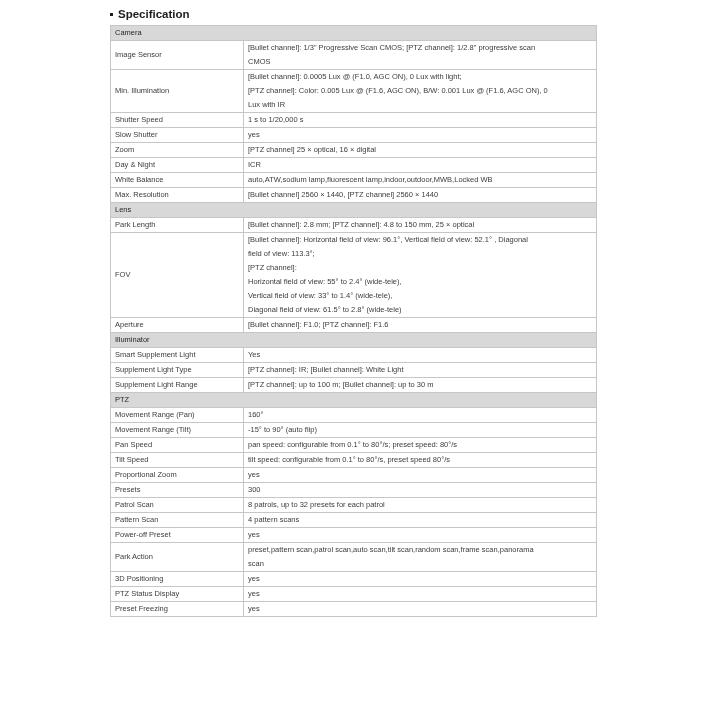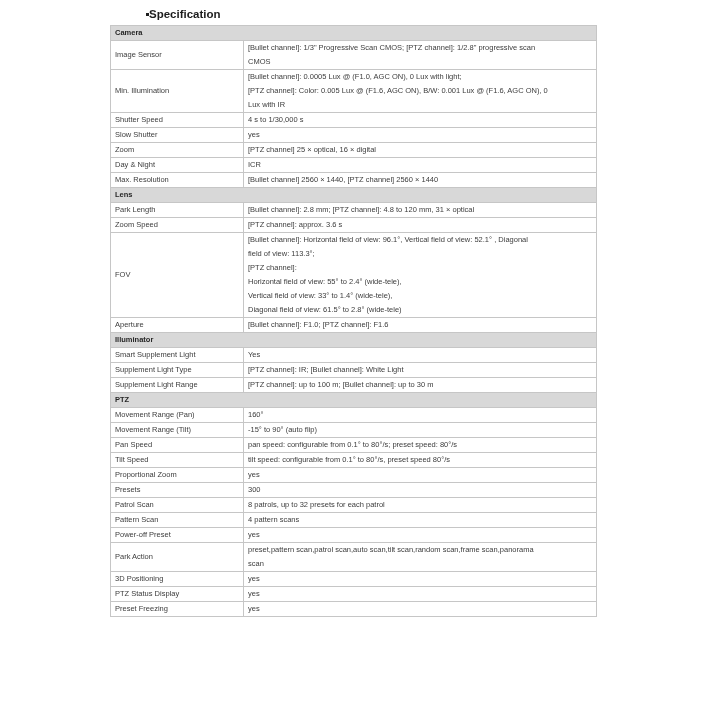--- a/index.html
+++ b/index.html
@@ -14,24 +14,24 @@
     background: #ffffff;
     overflow: hidden;
     font-family: "Liberation Sans", sans-serif;
   }
   .doc-title {
     position: absolute;
     left: 110px;
     top: 8px;
     display: flex;
     align-items: center;
+    gap: 5px;
     font-size: 11.5px;
     font-weight: bold;
     color: #1d1d1d;
-    margin-left: 36px;
   }
   .doc-title .bullet {
     width: 3px;
     height: 3px;
     background: #1d1d1d;
     display: inline-block;
     flex: 0 0 auto;
   }
   table.spec-table {
     position: absolute;
@@ -45,21 +45,21 @@
     border: 1px solid #c6c6c6;
     font-size: 7.5px;
     line-height: 14px;
     color: #3c3c3c;
     padding: 0 4px;
     vertical-align: middle;
     overflow: hidden;
   }
   table.spec-table td.section-header {
     background: #d8d8d8;
-    font-weight: bold;
+    font-weight: normal;
     color: #262626;
     height: 14px;
   }
   table.spec-table td.label-cell {
     height: 14px;
   }
   table.spec-table td.value-cell {
     white-space: pre-line;
     height: 14px;
   }
@@ -88,48 +88,48 @@
 CMOS</td>
         </tr>
         <tr>
           <td class="label-cell">Min. Illumination</td>
           <td class="value-cell">[Bullet channel]: 0.0005 Lux @ (F1.0, AGC ON), 0 Lux with light;
 [PTZ channel]: Color: 0.005 Lux @ (F1.6, AGC ON), B/W: 0.001 Lux @ (F1.6, AGC ON), 0
 Lux with IR</td>
         </tr>
         <tr>
           <td class="label-cell">Shutter Speed</td>
-          <td class="value-cell">4 s to 1/30,000 s</td>
+          <td class="value-cell">1 s to 1/20,000 s</td>
         </tr>
         <tr>
           <td class="label-cell">Slow Shutter</td>
           <td class="value-cell">yes</td>
         </tr>
         <tr>
           <td class="label-cell">Zoom</td>
           <td class="value-cell">[PTZ channel] 25 × optical, 16 × digital</td>
         </tr>
         <tr>
           <td class="label-cell">Day  &amp;  Night</td>
           <td class="value-cell">ICR</td>
         </tr>
         <tr>
+          <td class="label-cell">White Balance</td>
+          <td class="value-cell">auto,ATW,sodium lamp,fluorescent lamp,indoor,outdoor,MWB,Locked WB</td>
+        </tr>
+        <tr>
           <td class="label-cell">Max. Resolution</td>
           <td class="value-cell">[Bullet channel] 2560 × 1440, [PTZ channel] 2560 × 1440</td>
         </tr>
         <tr>
           <td colspan="2" class="section-header">Lens</td>
         </tr>
         <tr>
           <td class="label-cell">Park Length</td>
-          <td class="value-cell">[Bullet channel]: 2.8 mm; [PTZ channel]: 4.8 to 120 mm, 31 × optical</td>
-        </tr>
-        <tr>
-          <td class="label-cell">Zoom Speed</td>
-          <td class="value-cell">[PTZ channel]: approx. 3.6 s</td>
+          <td class="value-cell">[Bullet channel]: 2.8 mm; [PTZ channel]: 4.8 to 150 mm, 25 × optical</td>
         </tr>
         <tr>
           <td class="label-cell">FOV</td>
           <td class="value-cell">[Bullet channel]: Horizontal field of view: 96.1°, Vertical field of view: 52.1° , Diagonal
 field of view: 113.3°;
 [PTZ channel]:
 Horizontal field of view: 55° to 2.4° (wide-tele),
 Vertical field of view: 33° to 1.4° (wide-tele),
 Diagonal field of view: 61.5° to 2.8° (wide-tele)</td>
         </tr>

